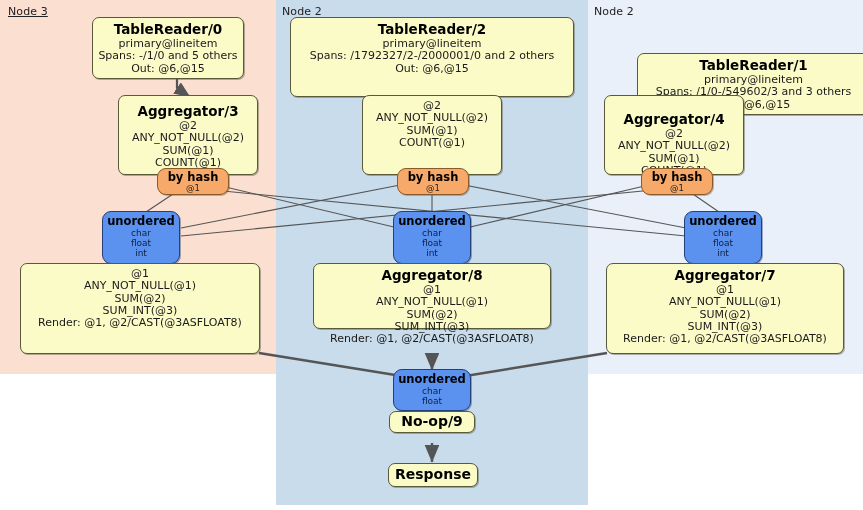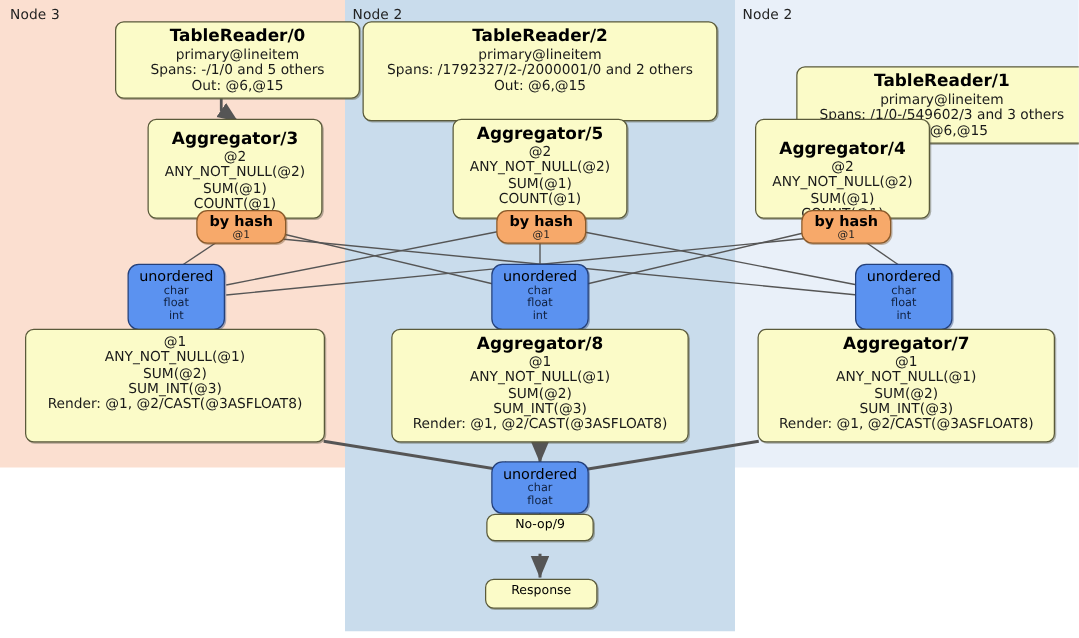--- a/index.html
+++ b/index.html
@@ -18,35 +18,35 @@
   .proc .ttl{font-weight:bold;font-size:13.5px;color:#000;display:block;margin-bottom:1px;}
   .proc .ln{display:block;font-size:11px;color:#1a1a1a;}
 
   .router{background:#f7a96a;border-color:#8a5a2a;border-radius:9px;
           box-shadow:1px 1px 0 rgba(120,80,40,.4);}
   .router .ttl{display:block;font-weight:bold;font-size:11.5px;color:#000;}
   .router .ln{display:block;font-size:8.5px;color:#222;}
 
   .sync{background:#5b92f0;border-color:#24407a;border-radius:9px;
         box-shadow:1px 1px 0 rgba(30,60,120,.4);}
-  .sync .ttl{display:block;font-weight:normal;font-size:11.5px;color:#000;}
+  .sync .ttl{display:block;font-weight:bold;font-size:11.5px;color:#000;}
   .sync .ln{display:block;font-size:9px;color:#10203f;}
 
-  .small .ttl{font-size:10px;font-weight:normal;}
+  .small .ttl{font-size:14px;font-weight:bold;}
 </style>
 </head>
 <body>
 
 <div id="stage">
 
   <div class="node-panel" style="left:0px;top:0px;width:276px;height:374px;background:#fbdfd0;"></div>
   <div class="node-panel" style="left:276px;top:0px;width:312px;height:505px;background:#c9dcec;"></div>
   <div class="node-panel" style="left:588px;top:0px;width:275px;height:374px;background:#e9f0f9;"></div>
 
-  <div class="panel-label" style="left:8px;top:5px;">Node 3</div>
+  <div class="panel-label" style="left:8px;top:5px;text-decoration:underline;">Node 3</div>
   <div class="panel-label" style="left:282px;top:5px;">Node 2</div>
   <div class="panel-label" style="left:594px;top:5px;">Node 2</div>
 
   <svg class="edges" viewBox="0 0 863 510">
     <defs>
       <marker id="arrow" markerWidth="9" markerHeight="9" refX="7.2" refY="3.1" orient="auto" markerUnits="strokeWidth">
         <path d="M0,0 L7.4,3.1 L0,6.2 z" fill="#555"></path>
       </marker>
       <marker id="arrowThin" markerWidth="9" markerHeight="9" refX="7.2" refY="3.1" orient="auto" markerUnits="strokeWidth">
         <path d="M0,0 L7.4,3.1 L0,6.2 z" fill="#555"></path>
@@ -76,21 +76,21 @@
 
     <path d="M259,353 L420,379" stroke="#555" stroke-width="2.4" fill="none" marker-end="url(#arrow)"></path>
     <path d="M432,356 L432,370" stroke="#555" stroke-width="2.4" fill="none" marker-end="url(#arrow)"></path>
     <path d="M607,353 L447,379" stroke="#555" stroke-width="2.4" fill="none" marker-end="url(#arrow)"></path>
 
     <path d="M432,409 L432,412" stroke="#555" stroke-width="1.6" fill="none"></path>
 
     <path d="M432,443 L432,462" stroke="#555" stroke-width="2.4" fill="none" marker-end="url(#arrow)"></path>
   </svg>
 
-  <div class="box proc" style="left:92px;top:17px;width:196px;height:62px;padding-top:4px;">
+  <div class="box proc" style="left:92px;top:17px;width:152px;height:62px;padding-top:4px;">
     <span class="ttl">TableReader/0</span>
     <span class="ln">primary@lineitem</span>
     <span class="ln">Spans: -/1/0 and 5 others</span>
     <span class="ln">Out: @6,@15</span>
   </div>
 
   <div class="box proc" style="left:118px;top:95px;width:140px;height:80px;padding-top:8px;">
     <span class="ttl">Aggregator/3</span>
     <span class="ln">@2</span>
     <span class="ln">ANY_NOT_NULL(@2)</span>
@@ -119,40 +119,39 @@
   </div>
 
   <div class="box proc" style="left:290px;top:17px;width:284px;height:80px;padding-top:4px;">
     <span class="ttl">TableReader/2</span>
     <span class="ln">primary@lineitem</span>
     <span class="ln">Spans: /1792327/2-/2000001/0 and 2 others</span>
     <span class="ln">Out: @6,@15</span>
   </div>
 
   <div class="box proc" style="left:362px;top:95px;width:140px;height:80px;padding-top:4px;">
-    <span class="ttl">Aggregator/5</span>
     <span class="ln">@2</span>
     <span class="ln">ANY_NOT_NULL(@2)</span>
     <span class="ln">SUM(@1)</span>
     <span class="ln">COUNT(@1)</span>
   </div>
 
   <div class="box router" style="left:397px;top:168px;width:72px;height:27px;padding-top:2px;">
     <span class="ttl">by hash</span>
     <span class="ln">@1</span>
   </div>
 
   <div class="box sync" style="left:393px;top:211px;width:78px;height:53px;padding-top:3px;">
     <span class="ttl">unordered</span>
     <span class="ln">char</span>
     <span class="ln">float</span>
     <span class="ln">int</span>
   </div>
 
-  <div class="box proc" style="left:313px;top:263px;width:238px;height:91px;padding-top:4px;">
+  <div class="box proc" style="left:313px;top:263px;width:238px;height:66px;padding-top:4px;">
     <span class="ttl">Aggregator/8</span>
     <span class="ln">@1</span>
     <span class="ln">ANY_NOT_NULL(@1)</span>
     <span class="ln">SUM(@2)</span>
     <span class="ln">SUM_INT(@3)</span>
     <span class="ln">Render: @1, @2/CAST(@3ASFLOAT8)</span>
   </div>
 
   <div class="box sync" style="left:393px;top:369px;width:78px;height:42px;padding-top:3px;">
     <span class="ttl">unordered</span>

